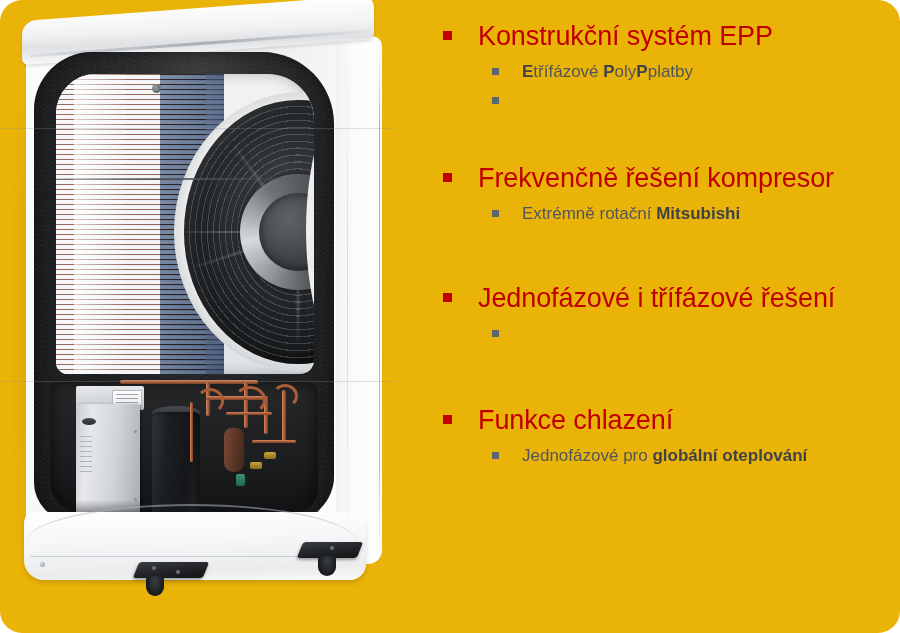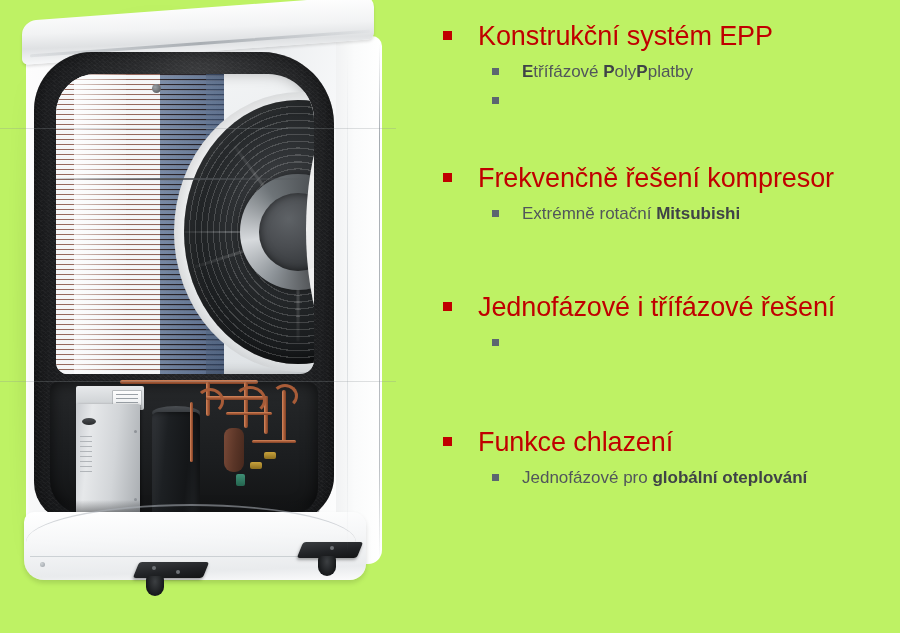--- a/index.html
+++ b/index.html
@@ -2,21 +2,21 @@
 <html><head>
 <meta charset="utf-8">
 <title>Konstrukční systém EPP</title>
 <style>
   html,body{margin:0;padding:0;background:#ffffff;}
   body{
     width:900px;height:633px;overflow:hidden;position:relative;
     font-family:"Liberation Sans","DejaVu Sans",sans-serif;
     -webkit-font-smoothing:antialiased;
   }
-  .slide{position:absolute;inset:0;background:#bef264;}
+  .slide{position:absolute;inset:0;background:#eab308;border-radius:22px;}
 
   
   .product-figure{position:absolute;left:0;top:0;width:420px;height:633px;}
 
   
   .cab-shadow{
     position:absolute;left:18px;top:6px;width:350px;height:570px;
     background:radial-gradient(ellipse at 40% 55%,rgba(0,0,0,.13),rgba(0,0,0,0) 72%);
     filter:blur(6px);
   }
@@ -265,21 +265,21 @@
     border-radius:4px 4px 9px 9px;
   }
   .foot-dot{position:absolute;width:4px;height:4px;border-radius:50%;background:#6e7276;}
 
   
   .guide{position:absolute;height:1px;background:rgba(140,146,152,.28);}
 
   
   .content{position:absolute;left:430px;top:0;width:470px;height:633px;}
   .block{position:absolute;left:0;width:470px;}
-  .b1{top:18px}.b2{top:160px}.b3{top:289px}.b4{top:424px}
+  .b1{top:18px}.b2{top:160px}.b3{top:280px}.b4{top:402px}
 
   .lvl1{position:relative;padding-left:48px;min-height:38px;}
   .bullet1{
     position:absolute;left:13px;top:13px;width:9px;height:9px;background:#C00000;
   }
   .lvl1 .t{
     font-size:27px;line-height:36px;color:#C00000;white-space:nowrap;letter-spacing:-.1px;
   }
   .lvl2{position:relative;padding-left:92px;min-height:27px;margin-top:2px;}
   .bullet2{

